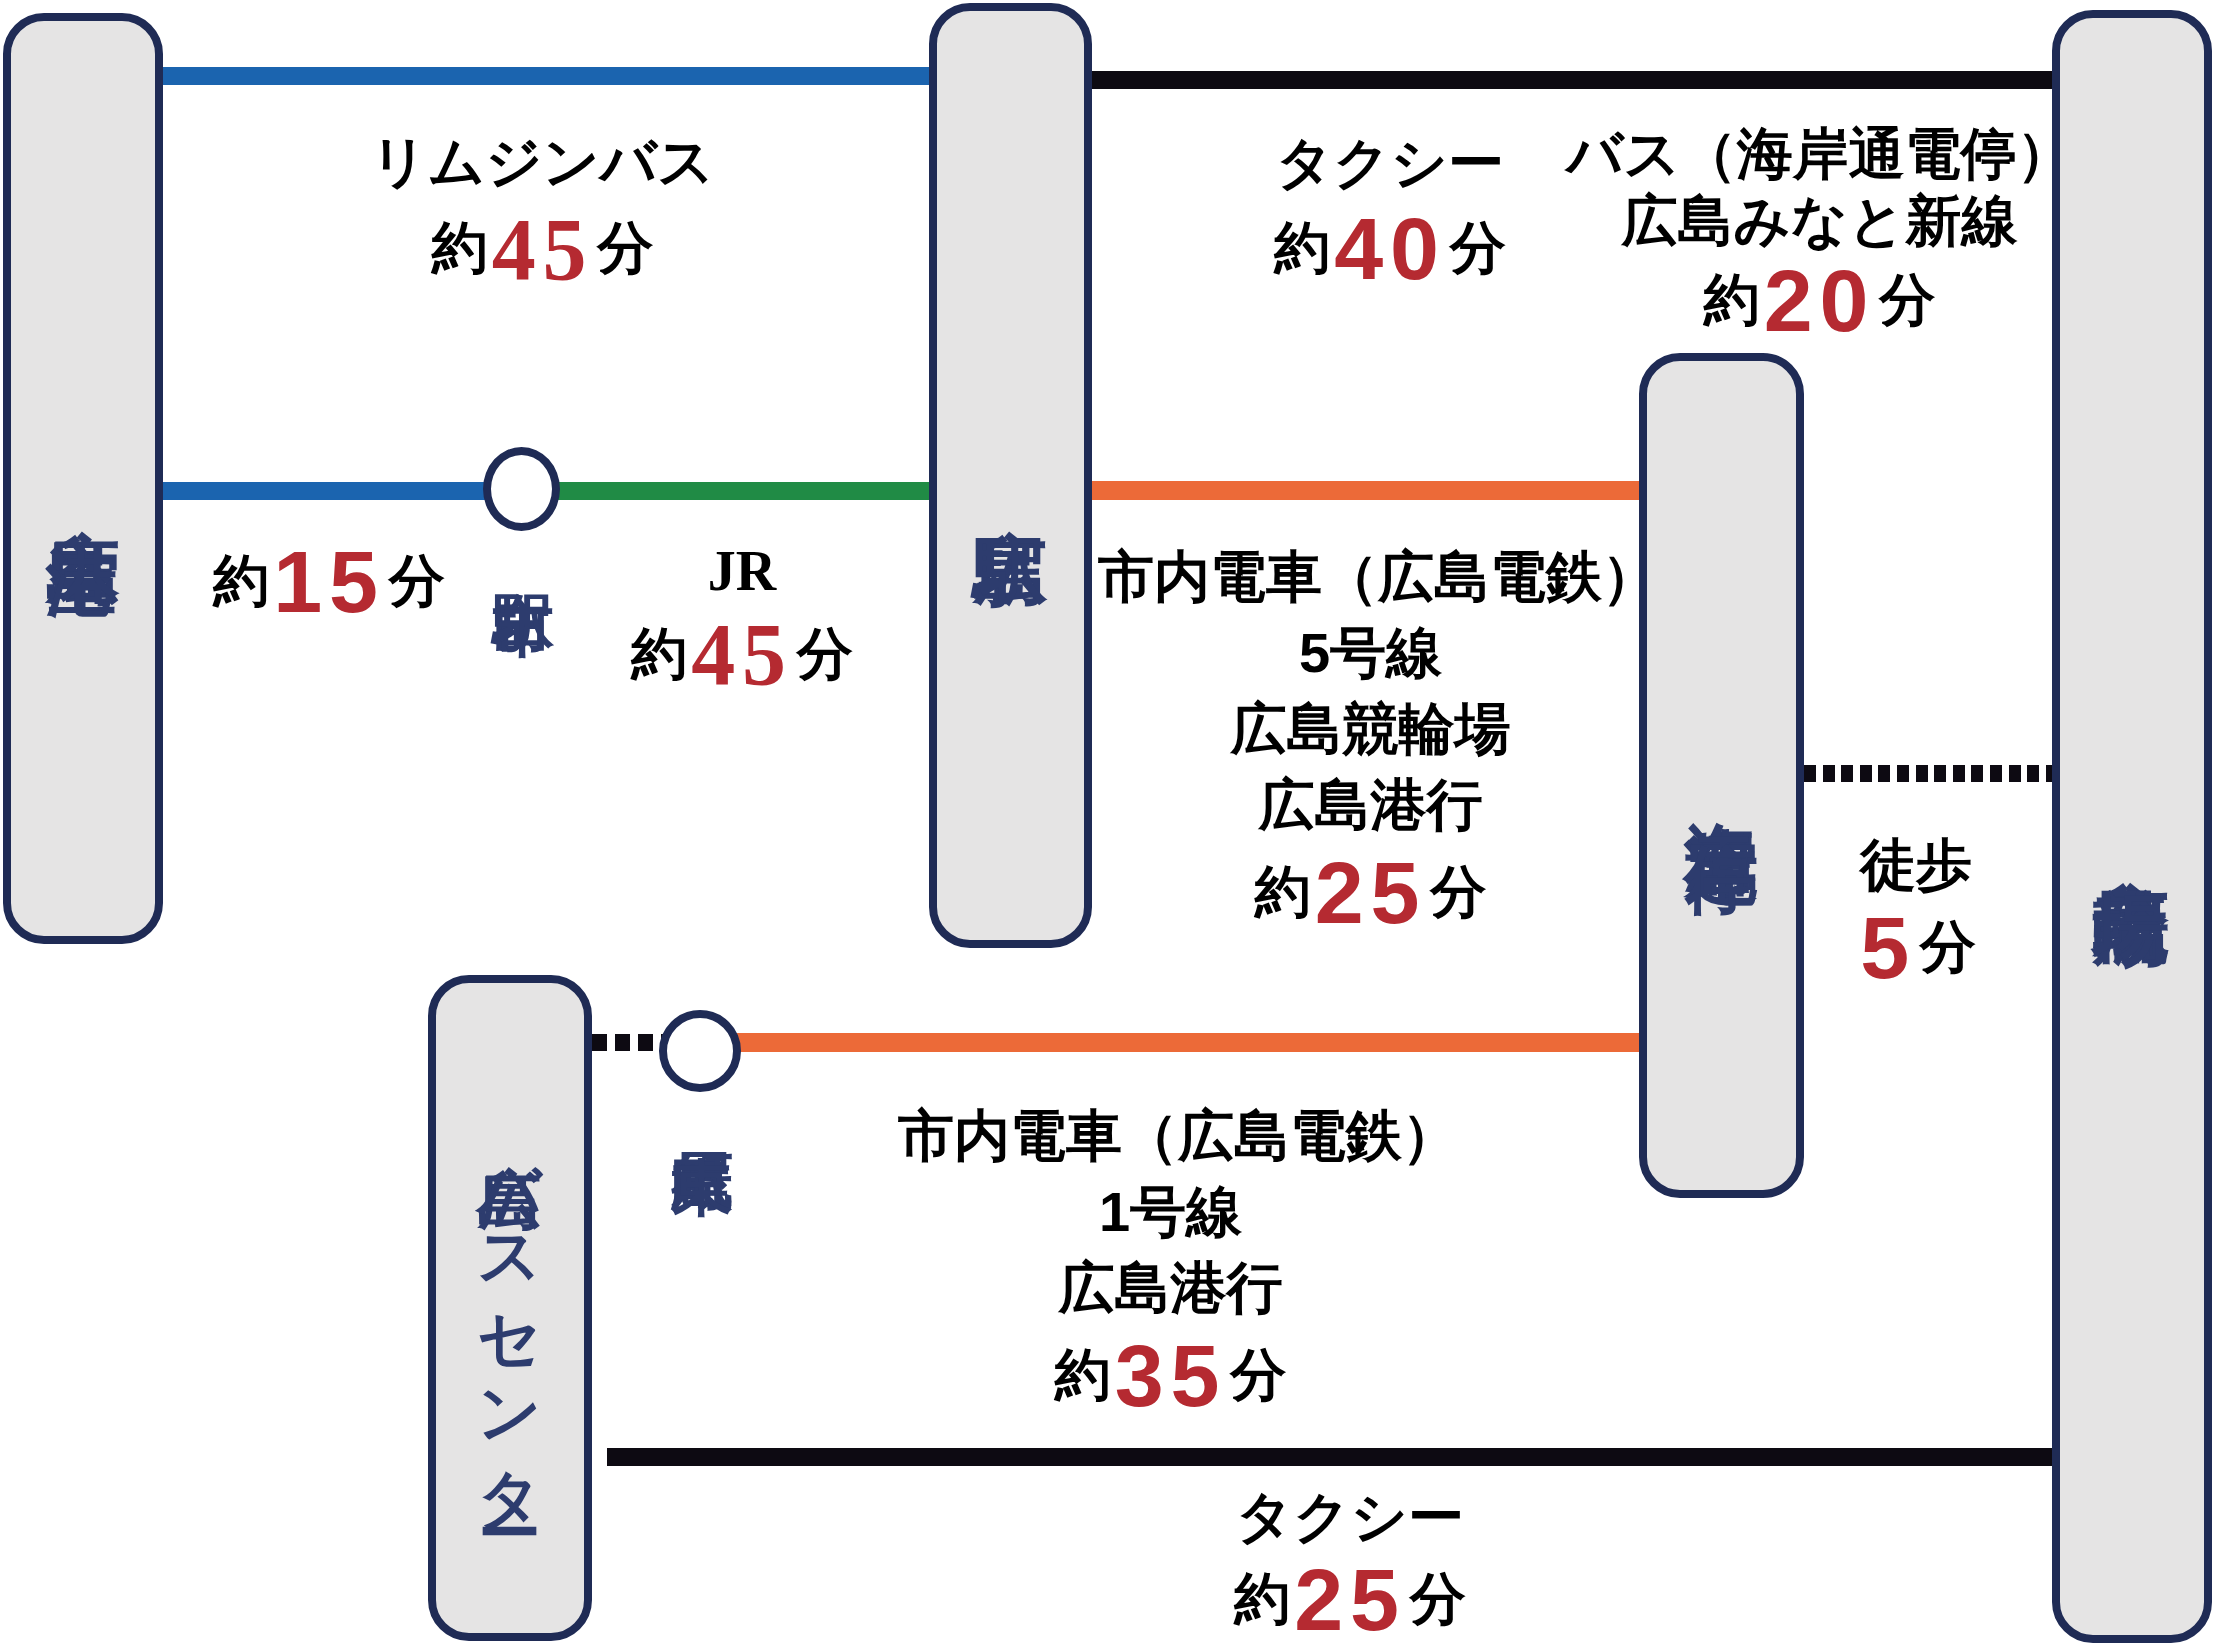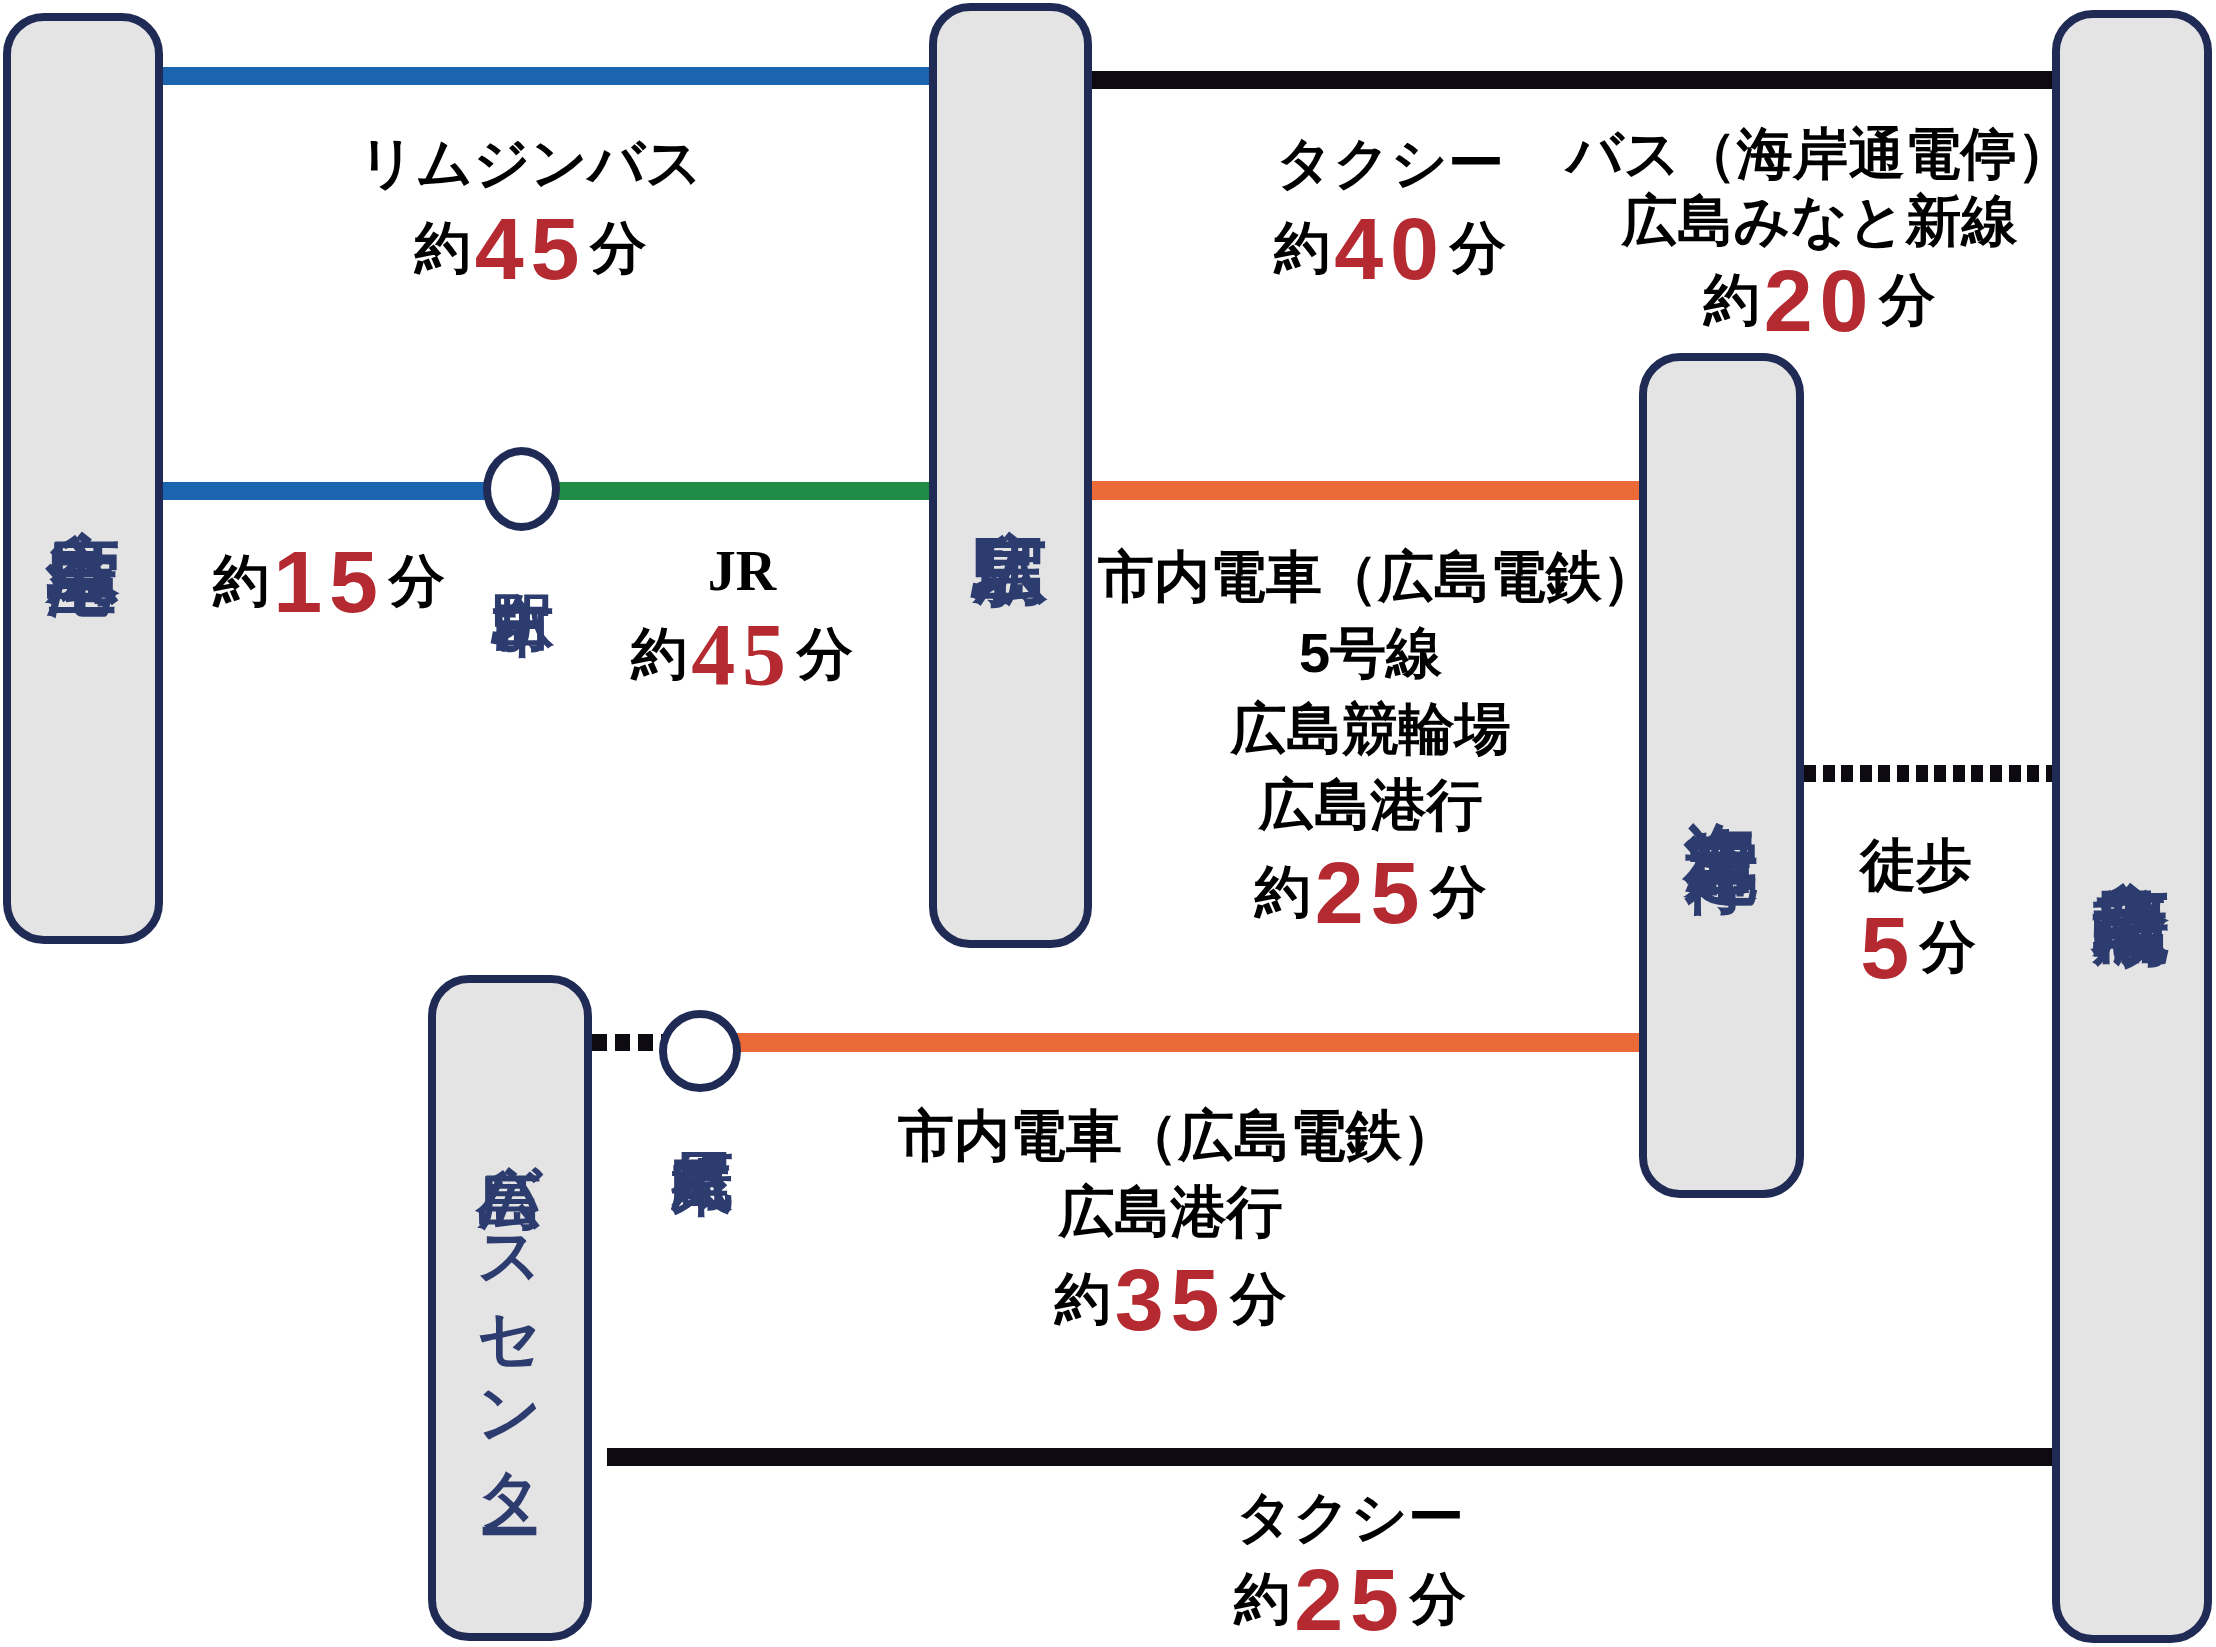--- a/index.html
+++ b/index.html
@@ -77,21 +77,21 @@
   <div class="box" style="left:2052px;top:10px;width:160px;height:1633px;">
     <div class="vlabel fs-keirin">広島競輪場</div>
   </div>
   <div class="box" style="left:1639px;top:353px;width:165px;height:845px;">
     <div class="vlabel fs-station">海岸通電停</div>
   </div>
   <div class="box" style="left:428px;top:975px;width:164px;height:666px;">
     <div class="vlabel fs-buscenter">広島バスセンター</div>
   </div>
 
-  <div class="route" style="left:231px;top:126px;width:599px;">
+  <div class="route" style="left:243px;top:126px;width:599px;font-family:Liberation Serif, serif;">
     <div class="rname">リムジンバス</div>
     <div class="dur">
       <span class="ap">約</span>
         <span class="mn">45</span>
         <span class="un">分</span>
     </div>
   </div>
 
   <div class="route" style="left:1124px;top:126px;width:532px;">
     <div class="rname">タクシー</div>
@@ -144,20 +144,21 @@
   <div class="route" style="left:1816px;top:828px;width:200px;text-align:center;">
     <div class="rname">徒歩</div>
     <div class="dur h140">
       <span class="mn">5</span>
         <span class="un">分</span>
     </div>
   </div>
 
   <div class="route" style="left:898px;top:1098px;width:545px;">
     <div class="rname wide">市内電車（広島電鉄）</div>
+    <div class="rname wide">1号線</div>
     <div class="rname wide">広島港行</div>
     <div class="dur">
       <span class="ap">約</span>
         <span class="mn">35</span>
         <span class="un">分</span>
     </div>
   </div>
 
   <div class="route" style="left:1084px;top:1480px;width:532px;">
     <div class="rname">タクシー</div>

